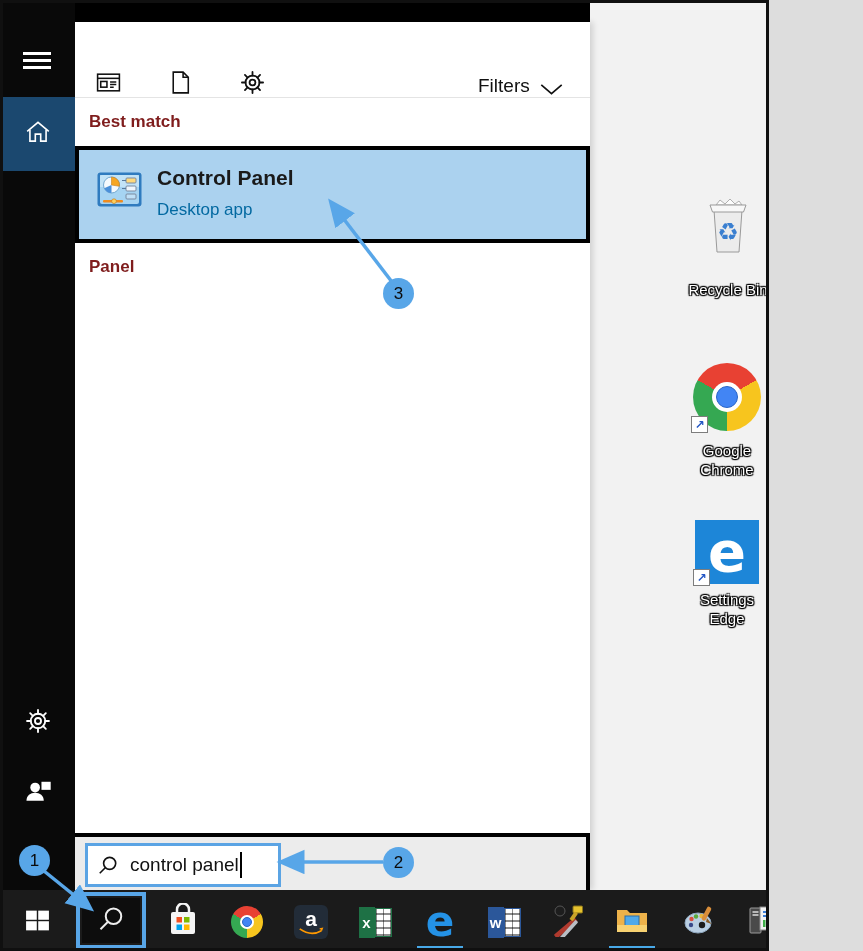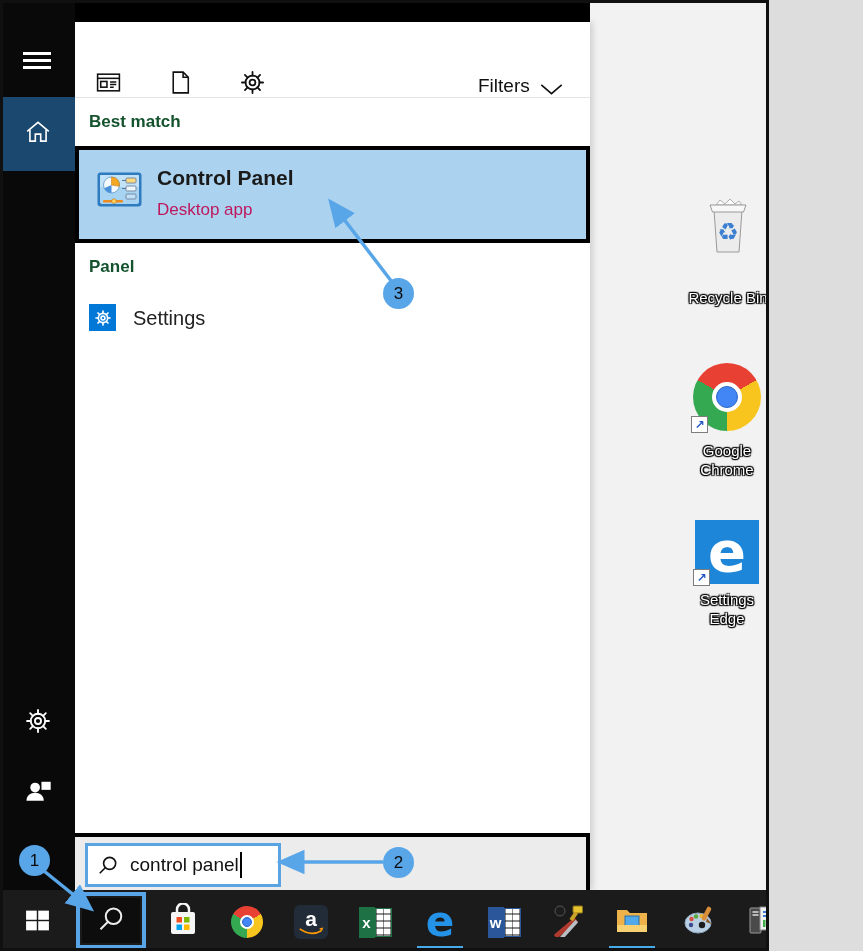--- a/index.html
+++ b/index.html
@@ -24,42 +24,42 @@
   .panel{position:absolute;left:75px;top:22px;width:515px;height:868px;background:#fff;z-index:2;box-shadow:3px 0 6px rgba(0,0,0,.14);}
   .toolbar-icon{position:absolute;top:47px;width:27px;height:27px;color:#141414;}
   .ti-apps{left:20px;}
   .ti-doc{left:92px;}
   .ti-gear{left:164px;}
   .filters{position:absolute;top:53px;left:403px;display:flex;align-items:center;gap:9px;cursor:pointer;}
   .filters-label{font-size:19px;color:#111;}
   .filters-chevron{width:25px;height:13px;margin-top:4px;}
   .toolbar-divider{position:absolute;left:0;top:75px;width:515px;height:1px;background:#e4e4e4;}
 
-  .section-header{position:absolute;left:14px;font-size:17px;font-weight:bold;color:#14532d;}
+  .section-header{position:absolute;left:14px;font-size:17px;font-weight:bold;color:#7f1d1d;}
   .hdr-best{top:90px;}
   .hdr-apps{top:235px;}
 
   .result-row{position:absolute;left:0;top:124px;width:515px;height:97px;background:#abd2ef;border:4px solid #000;box-sizing:border-box;cursor:pointer;}
   .cp-icon{position:absolute;left:18px;top:22px;}
   .result-title{position:absolute;left:78px;top:16px;font-size:21px;font-weight:600;color:#1a1a1a;}
-  .result-sub{position:absolute;left:78px;top:50px;font-size:17px;color:#be185d;}
+  .result-sub{position:absolute;left:78px;top:50px;font-size:17px;color:#0369a1;}
 
   .settings-row{position:absolute;left:0;top:276px;width:515px;height:44px;cursor:pointer;}
   .settings-tile{position:absolute;left:14px;top:6px;width:27px;height:27px;background:#0078d7;display:flex;align-items:center;justify-content:center;}
   .settings-label{position:absolute;left:58px;top:9px;font-size:20px;color:#222;}
 
   .search-strip{position:absolute;left:0;top:811px;width:515px;height:57px;background:#ececec;border-top:4px solid #000;border-right:4px solid #000;box-sizing:border-box;}
   .search-input{position:absolute;left:10px;top:6px;width:196px;height:44px;background:#fff;border:3px solid #5ba4e4;box-sizing:border-box;display:flex;align-items:center;cursor:text;}
   .search-input .mag{width:22px;height:22px;margin-left:9px;color:#111;flex:none;}
   .search-text{margin-left:11px;font-size:19px;color:#111;white-space:nowrap;}
   .caret{width:2px;height:26px;background:#000;margin-left:1px;}
 
   
   .dsk{position:absolute;width:132px;text-align:center;cursor:pointer;}
-  .dsk-label{margin-top:22px;font-size:15px;line-height:19px;color:#fff;
+  .dsk-label{margin-top:14px;font-size:15px;line-height:19px;color:#fff;
     text-shadow:0 0 2px #000,1px 1px 1px #000,-1px -1px 1px #000,1px -1px 1px #000,-1px 1px 1px #000;}
   .dsk-recycle{left:662px;top:196px;}
   .dsk-chrome{left:661px;top:363px;}
   .dsk-edge{left:661px;top:520px;}
   .dsk-art{position:relative;display:inline-block;}
   .chrome-ball{width:68px;height:68px;border-radius:50%;
     background:conic-gradient(from -60deg,#e84133 0 120deg,#f7c51e 0 240deg,#35a852 0 360deg);position:relative;}
   .chrome-white{position:absolute;inset:19px;background:#fff;border-radius:50%;}
   .chrome-blue{position:absolute;inset:4px;background:#4285f4;border-radius:50%;border:1px solid #2a66c8;}
   .edge-tile{width:64px;height:64px;background:#1d86d8;display:flex;align-items:center;justify-content:center;}
@@ -209,30 +209,20 @@
           <rect x="6" y="28" width="20" height="2.5" rx="1" fill="#f08c1e"></rect>
           <circle cx="17" cy="29.2" r="2.4" fill="#ffcf5e" stroke="#b8761a" stroke-width="0.6"></circle>
         </svg>
       </span>
       <span class="result-title">Control Panel</span>
       <span class="result-sub">Desktop app</span>
     </div>
 
     <div class="section-header hdr-apps">Panel</div>
 
-    <div class="settings-row">
-      <span class="settings-tile">
-        <svg width="18" height="18" viewBox="0 0 24 24" fill="none" stroke="#fff" stroke-width="2.2" stroke-linecap="round">
-          <circle cx="12" cy="12" r="6.2"></circle>
-            <circle cx="12" cy="12" r="2.6"></circle>
-          <path d="M12 5.8 V2.6 M12 18.2 V21.4 M5.8 12 H2.6 M18.2 12 H21.4 M7.6 7.6 L5.3 5.3 M16.4 16.4 L18.7 18.7 M16.4 7.6 L18.7 5.3 M7.6 16.4 L5.3 18.7"></path>
-        </svg>
-      </span>
-      <span class="settings-label">Settings</span>
-    </div>
 
     <div class="search-strip">
       <div class="search-input">
         <span class="mag">
           <svg width="22" height="22" viewBox="0 0 24 24" fill="none" stroke="#111" stroke-width="1.8">
             <circle cx="13.8" cy="10.2" r="6.6"></circle>
               <path d="M9 15 L3 21"></path>
           </svg>
         </span>
         <span class="search-text">control panel</span>

